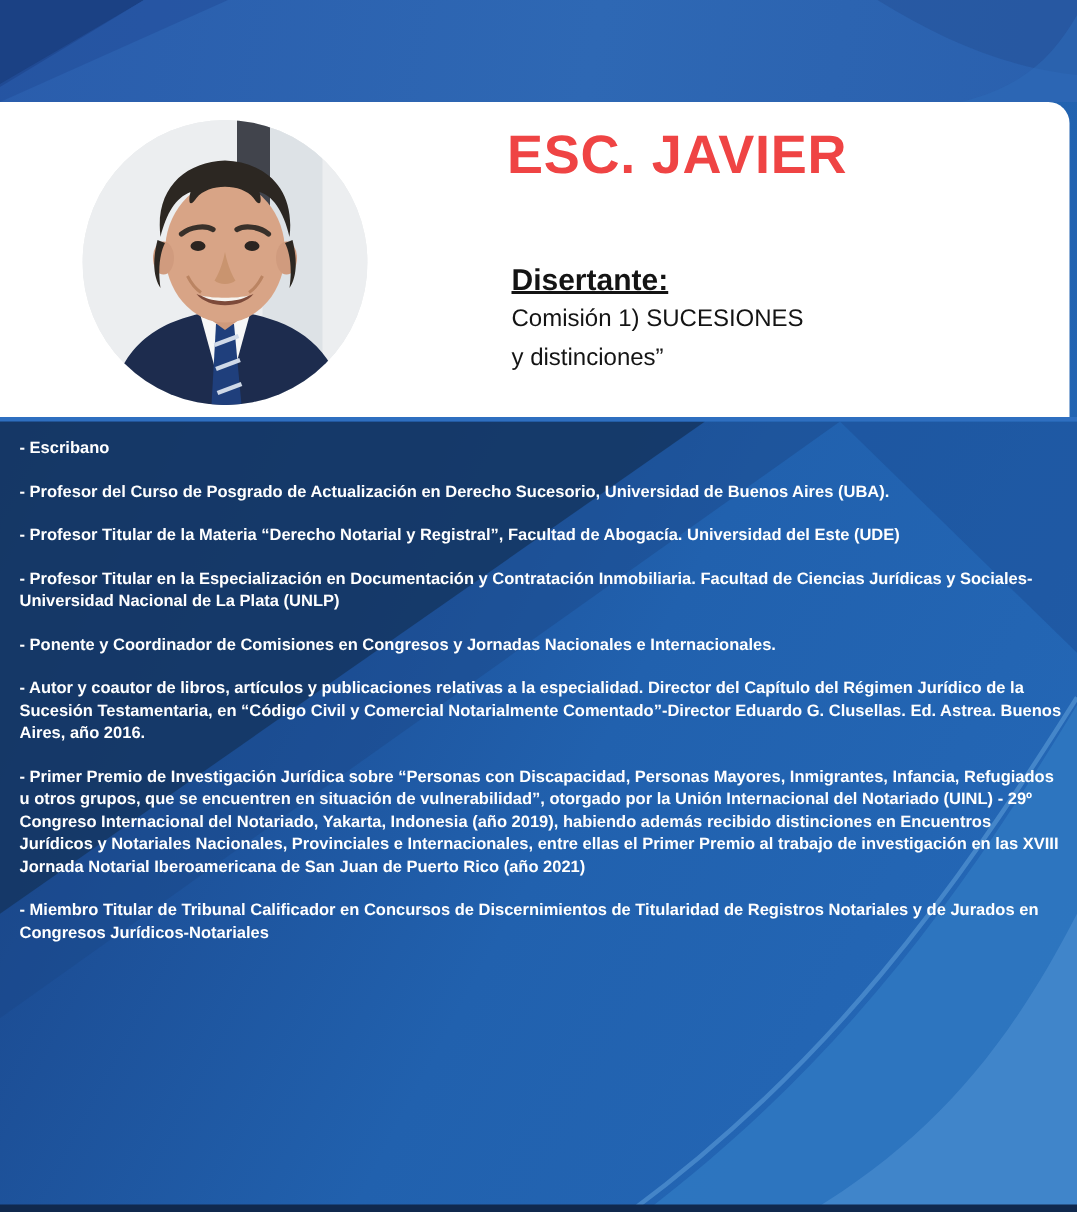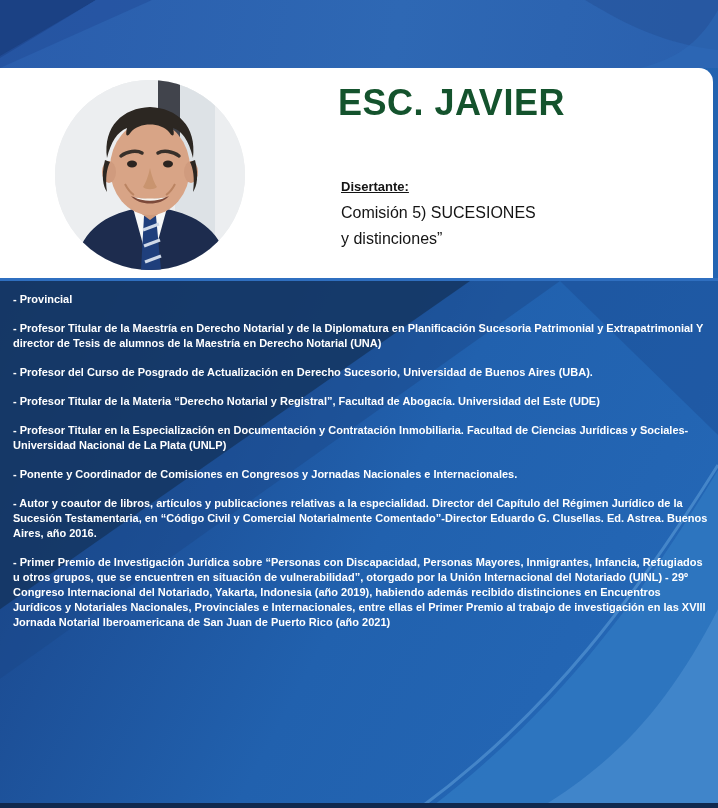--- a/index.html
+++ b/index.html
@@ -11,25 +11,25 @@
   
   .band { position:absolute; left:0; top:0; width:718px; height:68px;
     background:linear-gradient(100deg,#2a5dac 0%, #2e68b4 55%, #2a60ae 100%); }
   .band svg, .body-svg { position:absolute; inset:0; width:100%; height:100%; display:block; }
 
   
   .card { position:absolute; left:0; top:68px; width:713px; height:210px;
     background:#ffffff; border-top-right-radius:14px; }
   .photo { position:absolute; left:55px; top:12px; width:190px; height:190px;
     border-radius:50%; overflow:hidden; background:#e9ebed; }
-  .title { position:absolute; left:338px; top:10px; color:#14532d;
+  .title { position:absolute; left:338px; top:10px; color:#ef4444;
     font-size:36px; font-weight:bold; line-height:49px; letter-spacing:.5px; white-space:nowrap; }
   .meta { position:absolute; left:341px; top:106px; color:#141414;
     font-size:16px; line-height:26px; }
-  .meta .role { font-weight:bold; font-size:13px; text-decoration:underline; }
+  .meta .role { font-weight:bold; font-size:20px; text-decoration:underline; }
 
   
   .body-sec { position:absolute; left:0; top:278px; width:718px; height:530px; overflow:hidden;
     border-top:3px solid #2f6fc0; box-sizing:border-box; }
   .creds { position:relative; padding:11px 10px 0 13px; color:#ffffff;
     font-weight:bold; font-size:11px; line-height:15px; }
   .creds p { margin:0 0 14px 0; }
   .bottom-strip { position:absolute; left:0; bottom:0; width:718px; height:5px; background:#10294e; }
 </style>
 </head>
@@ -88,40 +88,40 @@
         <path d="M120,104 C117,110 114,113 111,115" stroke="#bb8462" stroke-width="2" fill="none"></path>
       </svg>
     </div>
 
     <div class="title">
       <div>ESC. JAVIER</div>
     </div>
 
     <div class="meta">
       <div class="role">Disertante: </div>
-      <div>Comisión 5) SUCESIONES</div>
+      <div>Comisión 1) SUCESIONES</div>
       <div>y distinciones”</div>
     </div>
   </div>
 
   <div class="body-sec">
     <svg class="body-svg" viewBox="0 0 718 530" preserveAspectRatio="none">
       <polygon points="0,0 560,0 0,400" fill="#1a4687" opacity="0.45"></polygon>
       <polygon points="0,0 470,0 0,330" fill="#14355f" opacity="0.8"></polygon>
       <polygon points="560,0 718,0 718,155" fill="#1a4c92" opacity="0.45"></polygon>
       <path d="M718,190 C640,320 560,430 430,530 L718,530 Z" fill="#3079c2" opacity="0.8"></path>
       <path d="M718,330 C672,420 622,480 540,530 L718,530 Z" fill="#4c8ed0" opacity="0.65"></path>
       <path d="M718,185 C635,318 552,432 420,530" stroke="#61a0da" stroke-width="3" fill="none" opacity="0.55"></path>
     </svg>
     <div class="creds">
-      <p>- Provincial</p>
-      <p>- Profesor Titular de la Maestría en Derecho Notarial y de la Diplomatura en Planificación Sucesoria Patrimonial y Extrapatrimonial Y director de Tesis de alumnos de la Maestría en Derecho Notarial (UNA)</p>
+      <p>- Escribano</p>
       <p>- Profesor del Curso de Posgrado de Actualización en Derecho Sucesorio, Universidad de Buenos Aires (UBA).</p>
       <p>- Profesor Titular de la Materia “Derecho Notarial y Registral”, Facultad de Abogacía. Universidad del Este (UDE)</p>
       <p>- Profesor Titular en la Especialización en Documentación y Contratación Inmobiliaria. Facultad de Ciencias Jurídicas y Sociales-Universidad Nacional de La Plata (UNLP)</p>
       <p>- Ponente y Coordinador de Comisiones en Congresos y Jornadas Nacionales e Internacionales.</p>
       <p>- Autor y coautor de libros, artículos y publicaciones relativas a la especialidad. Director del Capítulo del Régimen Jurídico de la Sucesión Testamentaria, en “Código Civil y Comercial Notarialmente Comentado”-Director Eduardo G. Clusellas. Ed. Astrea. Buenos Aires, año 2016.</p>
       <p>- Primer Premio de Investigación Jurídica sobre “Personas con Discapacidad, Personas Mayores, Inmigrantes, Infancia, Refugiados u otros grupos, que se encuentren en situación de vulnerabilidad”, otorgado por la Unión Internacional del Notariado (UINL) - 29º Congreso Internacional del Notariado, Yakarta, Indonesia (año 2019), habiendo además recibido distinciones en Encuentros Jurídicos y Notariales Nacionales, Provinciales e Internacionales, entre ellas el Primer Premio al trabajo de investigación en las XVIII Jornada Notarial Iberoamericana de San Juan de Puerto Rico (año 2021)</p>
+      <p>- Miembro Titular de Tribunal Calificador en Concursos de Discernimientos de Titularidad de Registros Notariales y de Jurados en Congresos Jurídicos-Notariales</p>
     </div>
     <div class="bottom-strip"></div>
   </div>
 
 </div>
 
 </body></html>

